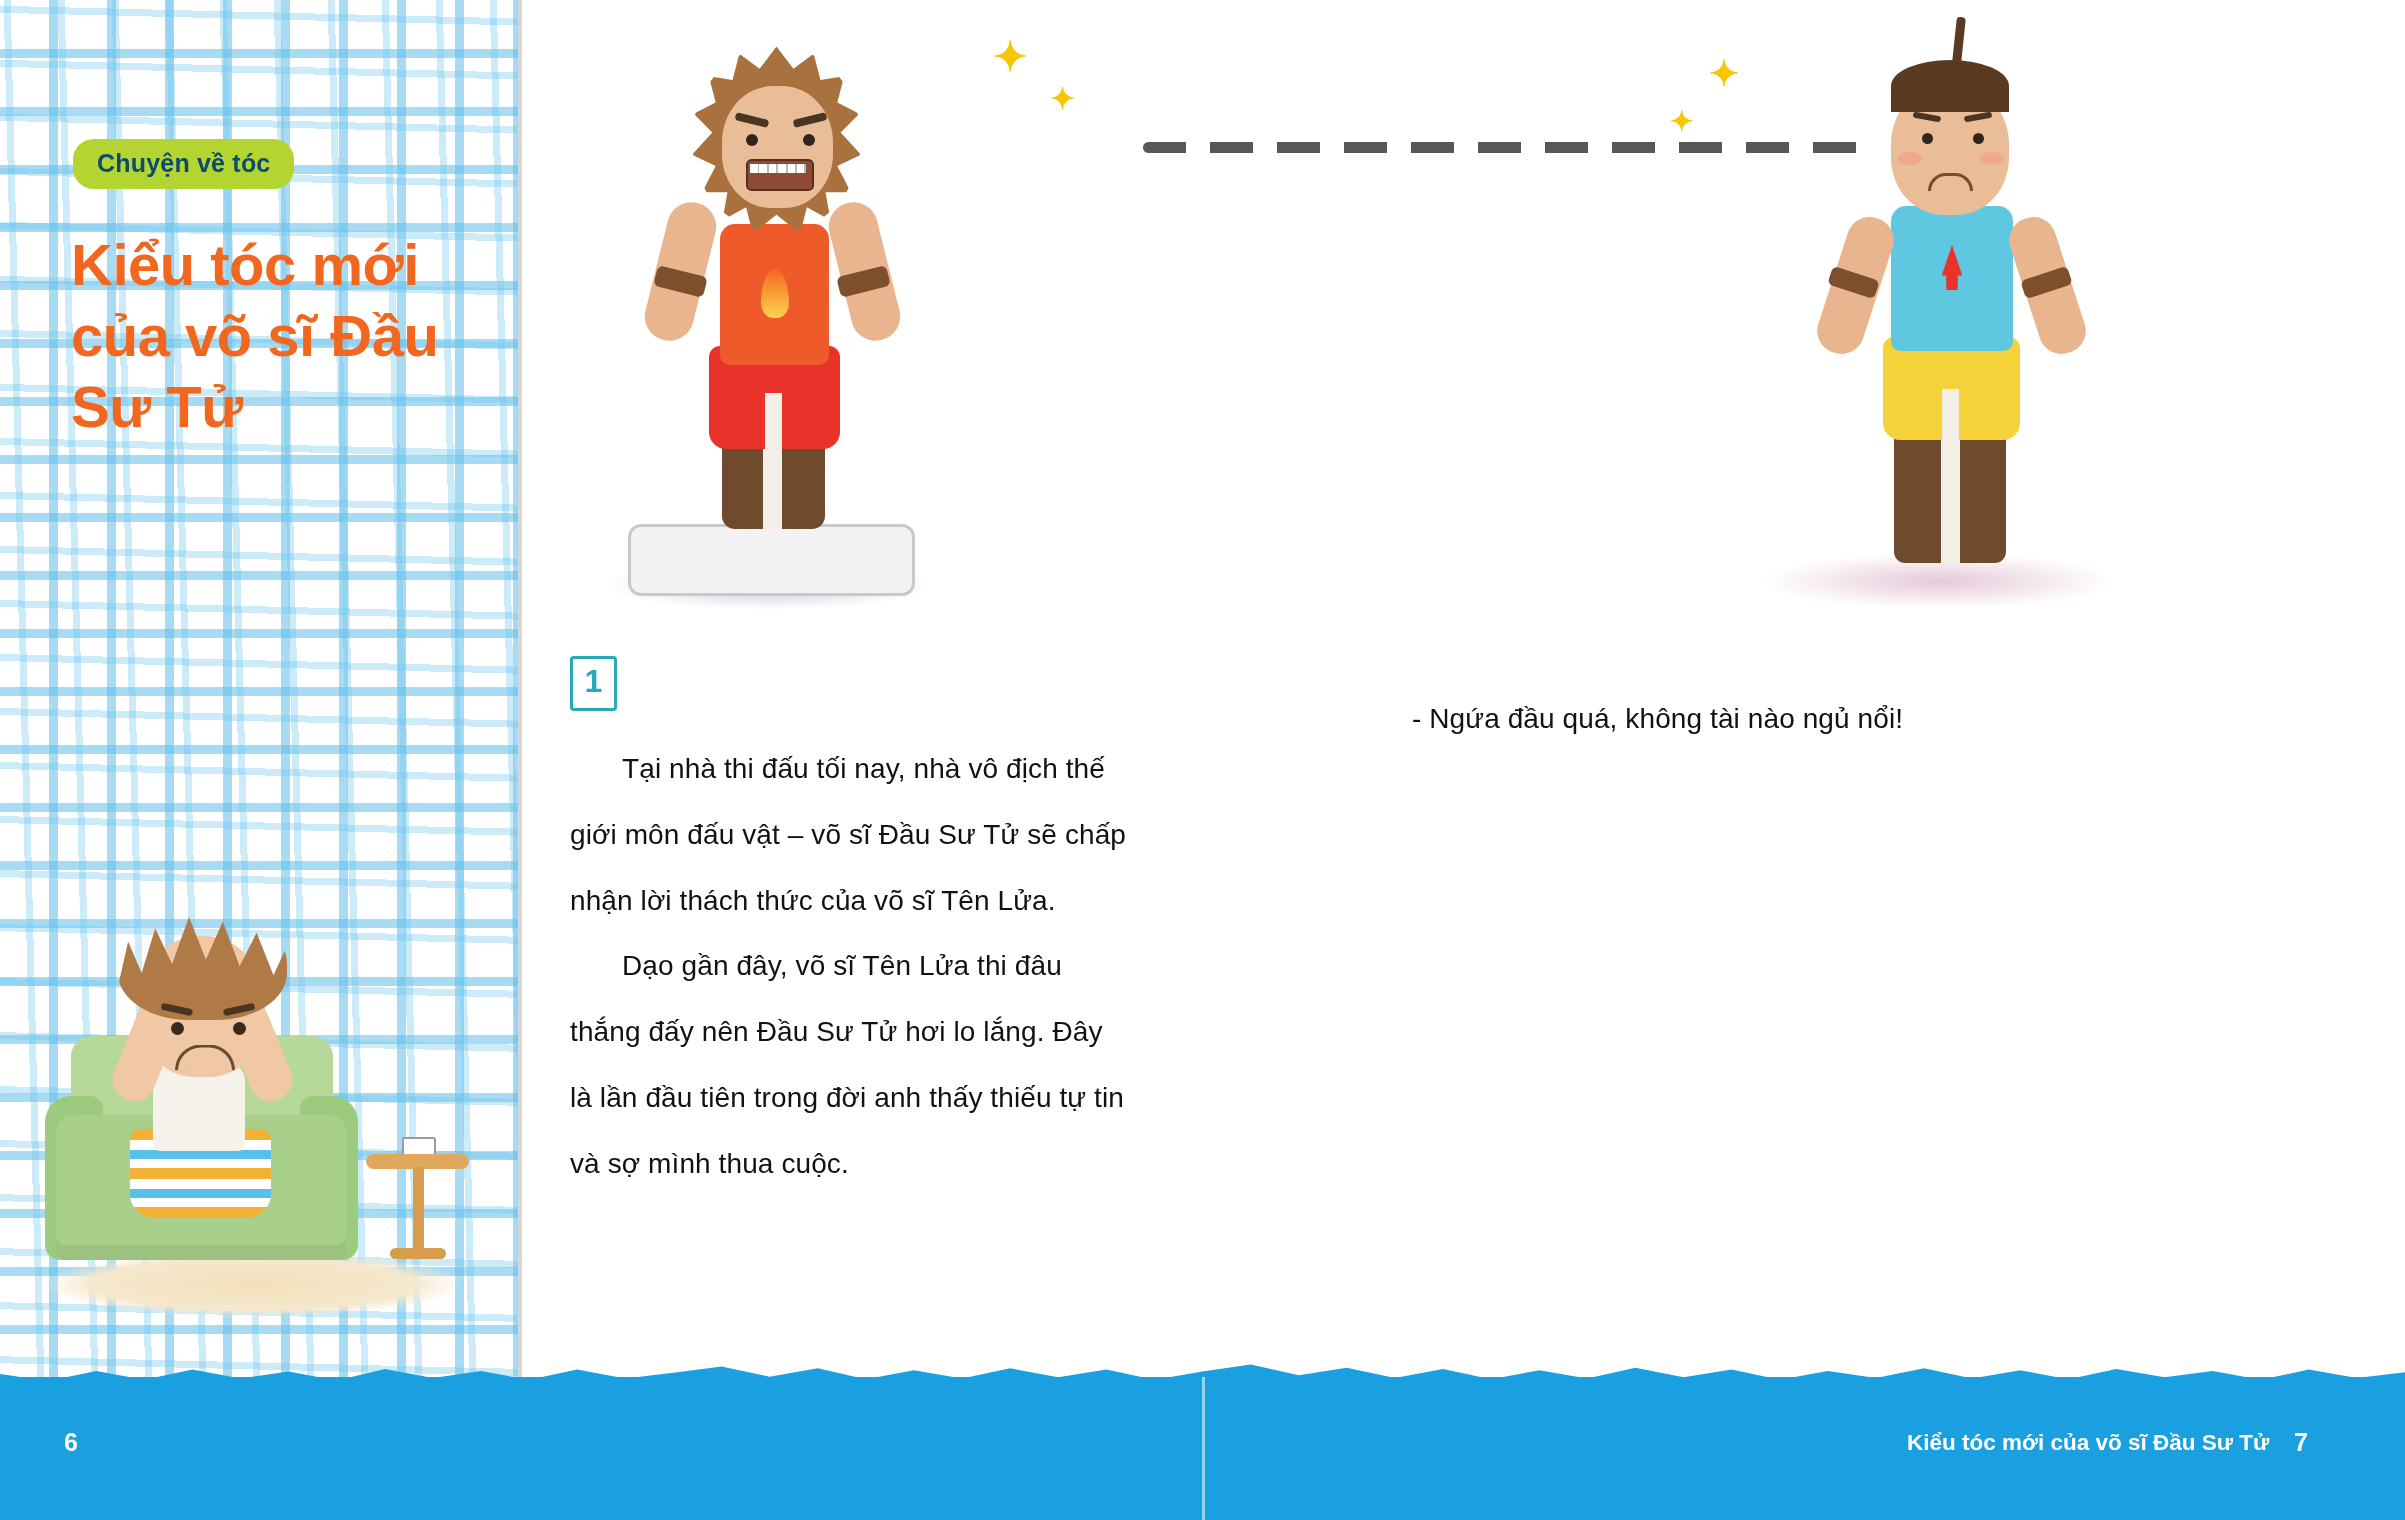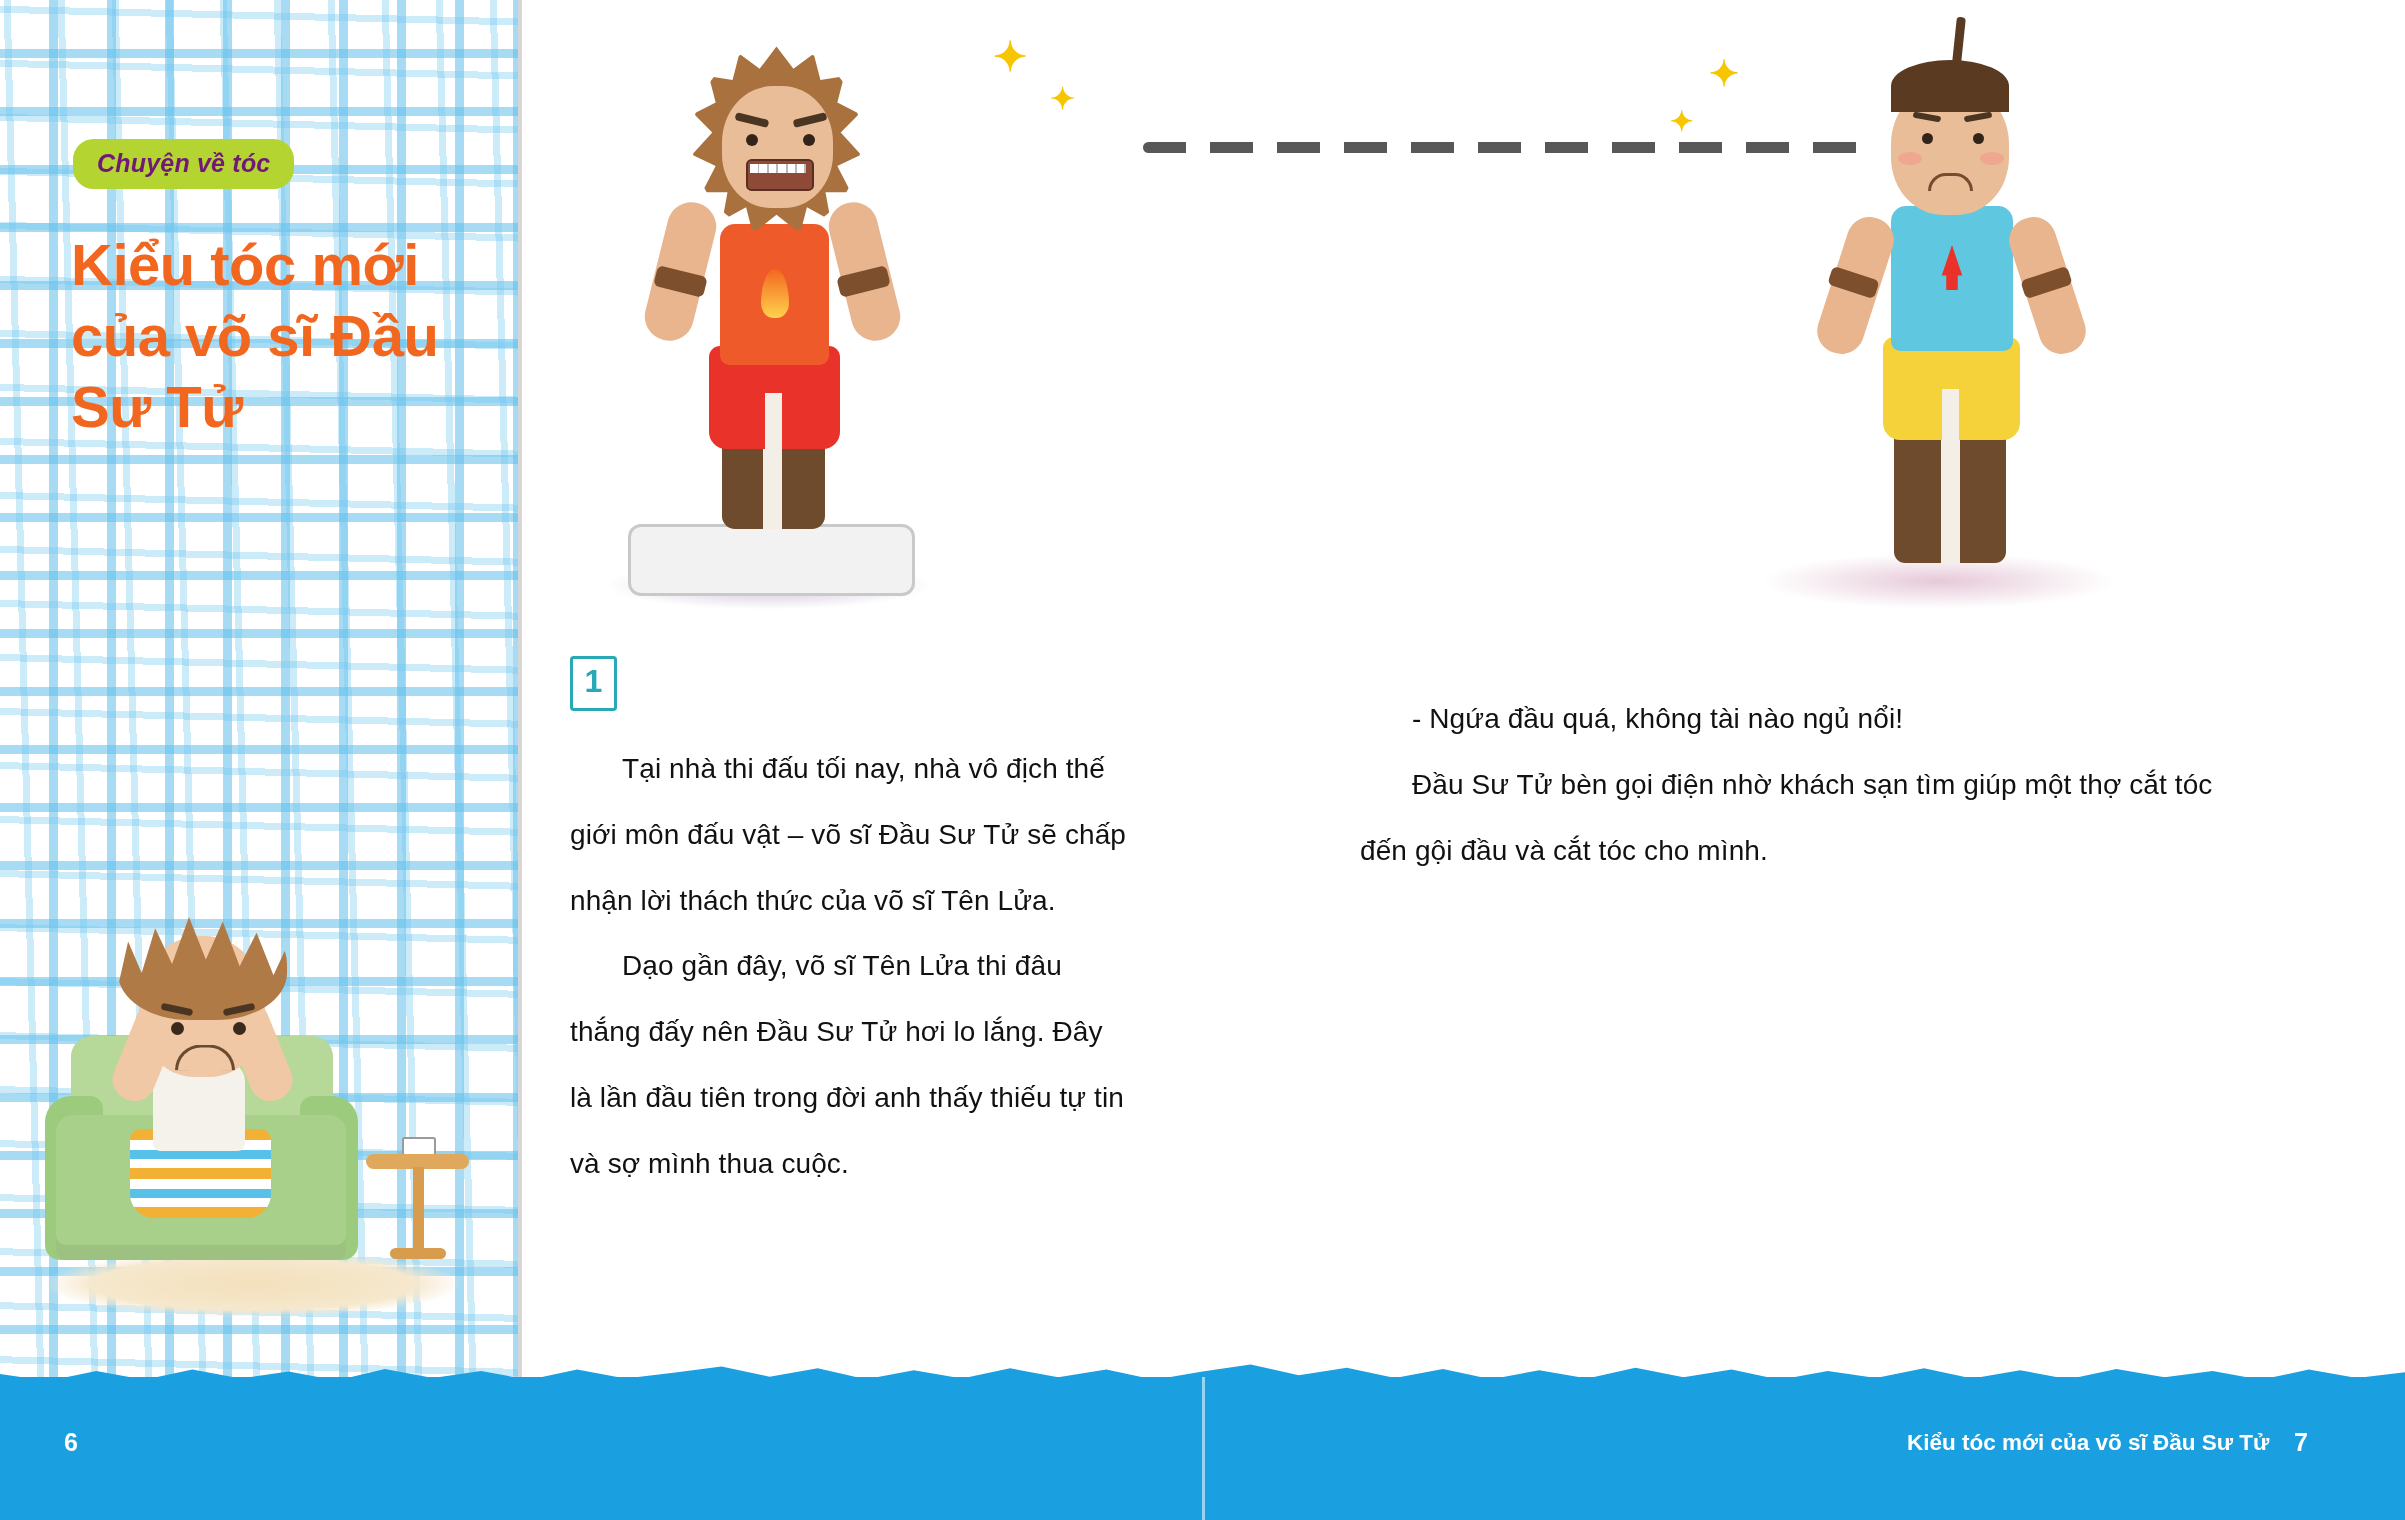--- a/index.html
+++ b/index.html
@@ -55,28 +55,27 @@
         rgba(110,198,238,0.35) 47px,
         rgba(110,198,238,0.35) 54px);
     pointer-events: none;
   }
 
   .kicker {
     position: absolute;
     left: 73px;
     top: 139px;
     background: #b4d431;
-    color: #701a75;
+    color: #0c4a6e;
     font-size: 25px;
     font-weight: bold;
     letter-spacing: 0.2px;
     padding: 10.3px 24px 11.2px 24px;
     border-radius: 20.6px;
     white-space: nowrap;
-    font-style: italic;
   }
 
   .story-title {
     position: absolute;
     left: 71px;
     top: 230px;
     width: 440px;
     color: #f2671f;
     font-size: 58px;
     font-weight: bold;
@@ -790,21 +789,20 @@
 
   <div class="section-num">1</div>
 
   <div class="col col-left">
     <p class="indent">Tại nhà thi đấu tối nay, nhà vô địch thế giới môn đấu vật – võ sĩ Đầu Sư Tử sẽ chấp nhận lời thách thức của võ sĩ Tên Lửa.</p>
     <p class="indent">Dạo gần đây, võ sĩ Tên Lửa thi đâu thắng đấy nên Đầu Sư Tử hơi lo lắng. Đây là lần đầu tiên trong đời anh thấy thiếu tự tin và sợ mình thua cuộc.</p>
   </div>
 
   <div class="col col-right">
     <p class="indent">- Ngứa đầu quá, không tài nào ngủ nổi!</p>
-    <p class="indent">Đầu Sư Tử bèn gọi điện nhờ khách sạn tìm giúp một thợ cắt tóc đến gội đầu và cắt tóc cho mình.</p>
   </div>
 
   <div class="torn"></div>
   <div class="bottom-band"></div>
   <div class="band-divider"></div>
   <div class="page-num-left">6</div>
   <div class="running-head">Kiểu tóc mới của võ sĩ Đầu Sư Tử</div>
   <div class="page-num-right">7</div>
 
 </div>

